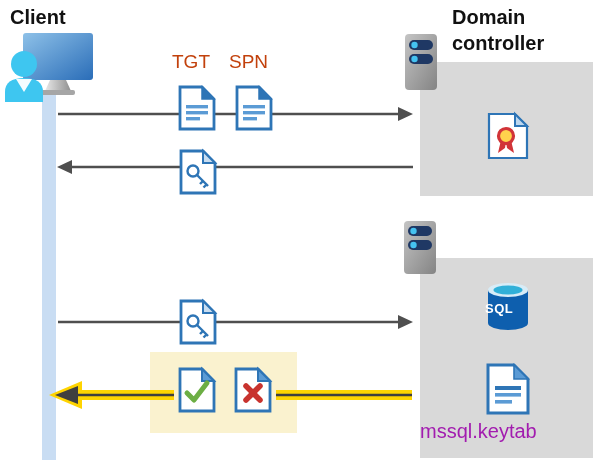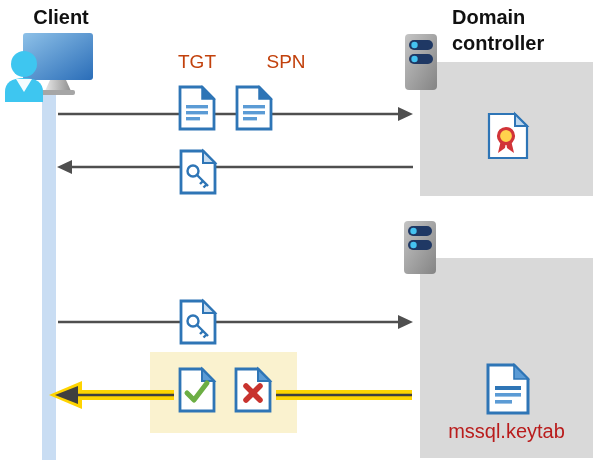--- a/index.html
+++ b/index.html
@@ -6,21 +6,21 @@
   #canvas{
     position:relative;width:600px;height:468px;background:#ffffff;
     font-family:"Liberation Sans",sans-serif;overflow:hidden;
   }
   .abs{position:absolute;}
   .panel{background:#d9d9d9;}
   .lifeline{background:#c9ddf3;}
   .hbox{background:#faf2cf;}
   .lbl{color:#111;font-weight:bold;font-size:20px;line-height:26px;white-space:pre-line;}
   .lbl-sm{color:#c2410c;font-weight:normal;font-size:19px;}
-  .tac{text-align:center;}
+  .tac{}
   .sql-text{color:#fff;font-weight:bold;font-size:13px;letter-spacing:.5px;}
   svg{display:block;}
 </style>
 </head>
 <body>
 
 <div id="canvas">
 
   <div class="abs panel" style="left:420px;top:62px;width:173px;height:134px;"></div>
   <div class="abs panel" style="left:420px;top:258px;width:173px;height:200px;"></div>
@@ -163,28 +163,36 @@
   <svg class="abs" style="left:486px;top:111px;" width="44" height="50" viewBox="0 0 44 50">
     <path d="M3,3 H29 L41,15 V47 H3 Z" fill="#fff" stroke="#2e75b6" stroke-width="2.2"></path>
     <path d="M29,3 L41,15 H29 Z" fill="#bdd7ee" stroke="#2e75b6" stroke-width="2"></path>
     <g>
       <path d="M15,29 L12,42 L19,37 L20,31 Z" fill="#d13438"></path>
       <path d="M25,29 L28,42 L21,37 L20,31 Z" fill="#d13438"></path>
       <circle cx="20" cy="25" r="7.5" fill="#ffd34d" stroke="#d13438" stroke-width="3.2"></circle>
     </g>
   </svg>
 
+  <div class="abs" style="left:485px;top:281px;width:46px;height:52px;">
+    <svg width="46" height="52" viewBox="0 0 46 52">
+      <path d="M3,9 L3,42 A20,7 0 0 0 43,42 L43,9 Z" fill="#0e5fae"></path>
+      <ellipse cx="23" cy="9" rx="20" ry="7" fill="#d7ecf7"></ellipse>
+      <ellipse cx="23" cy="9" rx="14.5" ry="4.6" fill="#31b0d8"></ellipse>
+    </svg>
+    <div class="abs sql-text tac" style="left:0;top:20px;width:46px;">SQL</div>
+  </div>
 
   <svg class="abs" style="left:485px;top:362px;" width="46" height="54" viewBox="0 0 46 54">
     <path d="M3,3 H29 L43,17 V51 H3 Z" fill="#fff" stroke="#2e75b6" stroke-width="3"></path>
     <path d="M29,3 L43,17 H29 Z" fill="#5b9bd5" stroke="#2e75b6" stroke-width="1.6"></path>
     <rect x="10" y="24" width="26" height="4" fill="#2e75b6"></rect>
     <rect x="10" y="31" width="26" height="3.6" fill="#5b9bd5"></rect>
     <rect x="10" y="38" width="17" height="3.6" fill="#5b9bd5"></rect>
   </svg>
 
   <div class="abs lbl tac" style="left:10px;top:4px;width:102px;">Client</div>
   <div class="abs lbl" style="left:452px;top:4px;width:115px;">Domain controller</div>
   <div class="abs lbl-sm tac" style="left:172px;top:51px;width:50px;">TGT</div>
-  <div class="abs lbl-sm tac" style="left:229px;top:51px;width:50px;margin-left:32px;">SPN</div>
-  <div class="abs lbl-sm tac" style="left:420px;top:420px;width:173px;font-size:20px;color:#b91c1c;">mssql.keytab</div>
+  <div class="abs lbl-sm tac" style="left:229px;top:51px;width:50px;">SPN</div>
+  <div class="abs lbl-sm tac" style="left:420px;top:420px;width:173px;font-size:20px;color:#a21caf;">mssql.keytab</div>
 
 </div>
 
 </body></html>

